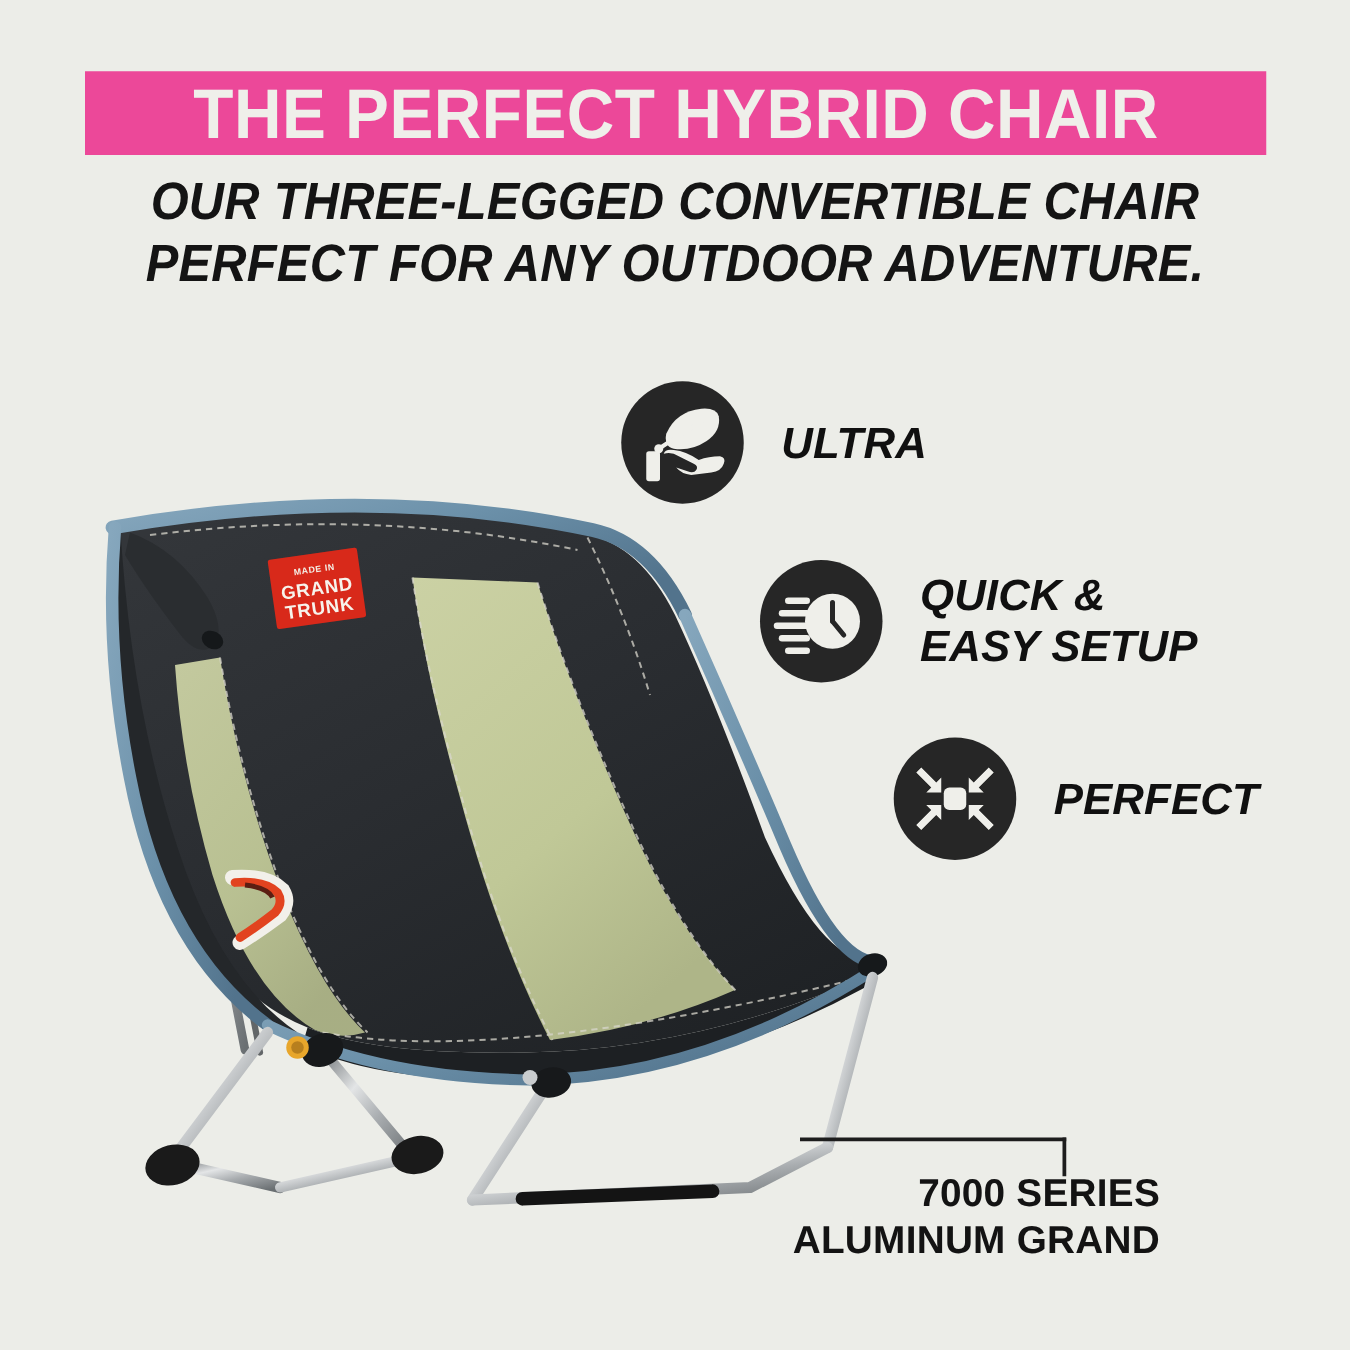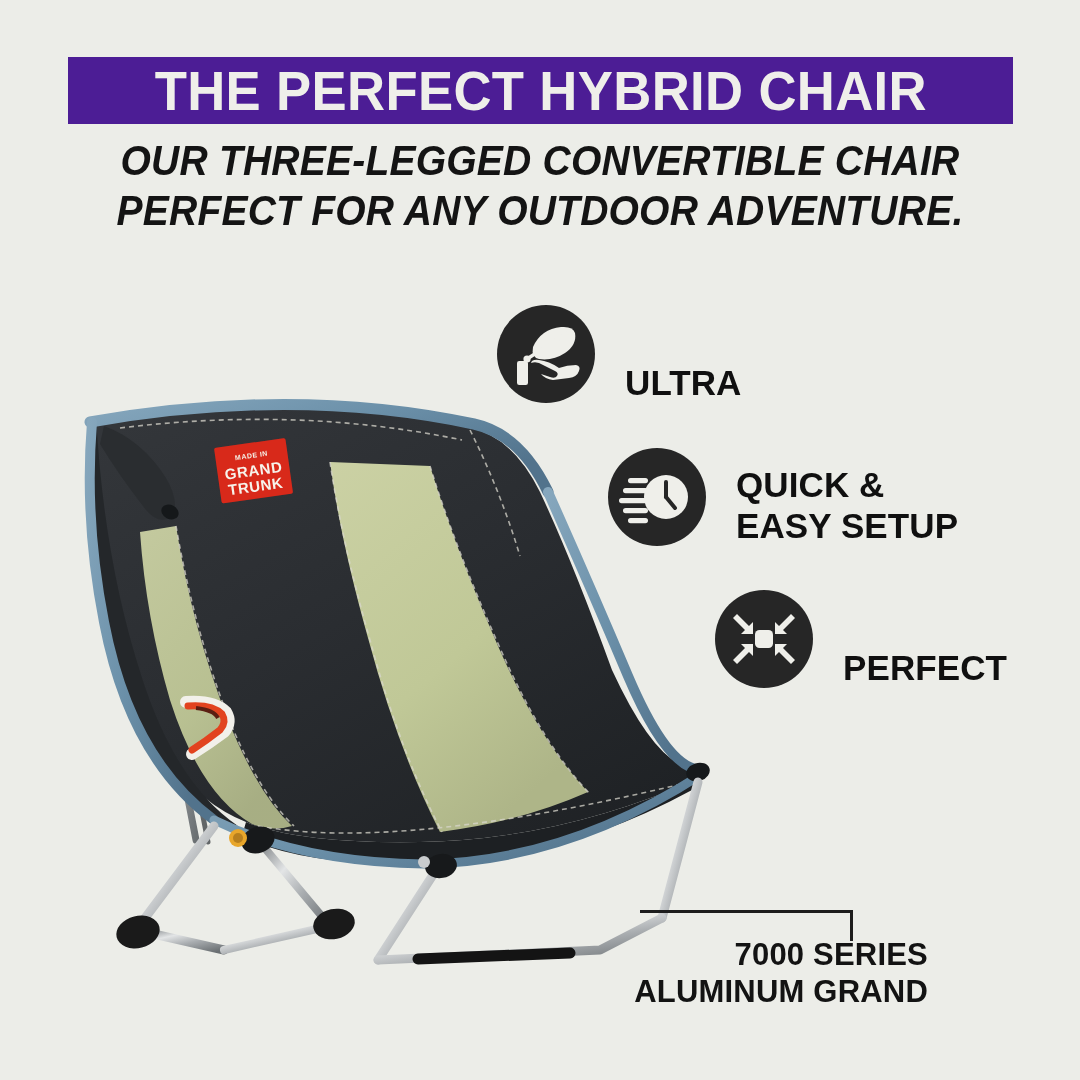--- a/index.html
+++ b/index.html
@@ -7,41 +7,41 @@
     width:1080px;height:1080px;overflow:hidden;
     background:#ECEDE8;
     font-family:"Liberation Sans",sans-serif;
     position:relative;
   }
   .stage{position:absolute;inset:0;}
 
   
   .headline-bar{
     position:absolute;left:68px;top:57px;width:945px;height:67px;
-    background:#4c1d95;
+    background:#ec4899;
     display:flex;align-items:center;justify-content:center;
   }
   .headline-text{
     color:#EFEFEA;
     font-size:56px;line-height:56px;
     font-weight:700;letter-spacing:0.4px;
     transform:scaleX(0.94);
     white-space:nowrap;
   }
   .subheadline{
     position:absolute;left:0;top:136px;width:1080px;
     text-align:center;color:#141414;
     font-size:42px;line-height:50px;font-weight:700;
     letter-spacing:0.2px;
     font-style:italic;
   }
   .subheadline span{display:block;transform:scaleX(0.93);}
 
   
-  .feature{position:absolute;display:flex;align-items:flex-end;}
+  .feature{position:absolute;display:flex;align-items:center;font-style:italic;}
   .feature .disc{
     width:98px;height:98px;border-radius:50%;
     background:#262626;flex:0 0 98px;
     position:relative;
   }
   .feature .disc svg{position:absolute;left:0;top:0;width:98px;height:98px;}
   .feature .flabel{
     margin-left:30px;color:#101010;
     font-size:35px;line-height:41px;font-weight:700;
     letter-spacing:0.1px;white-space:nowrap;

